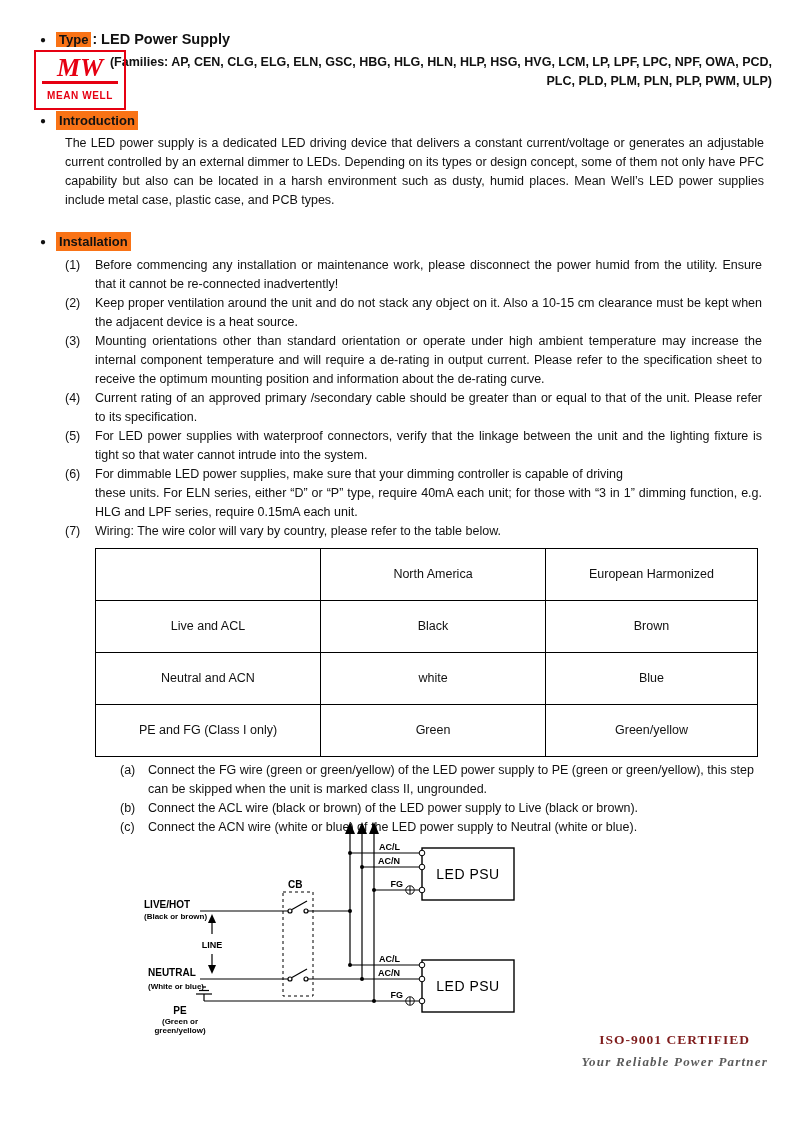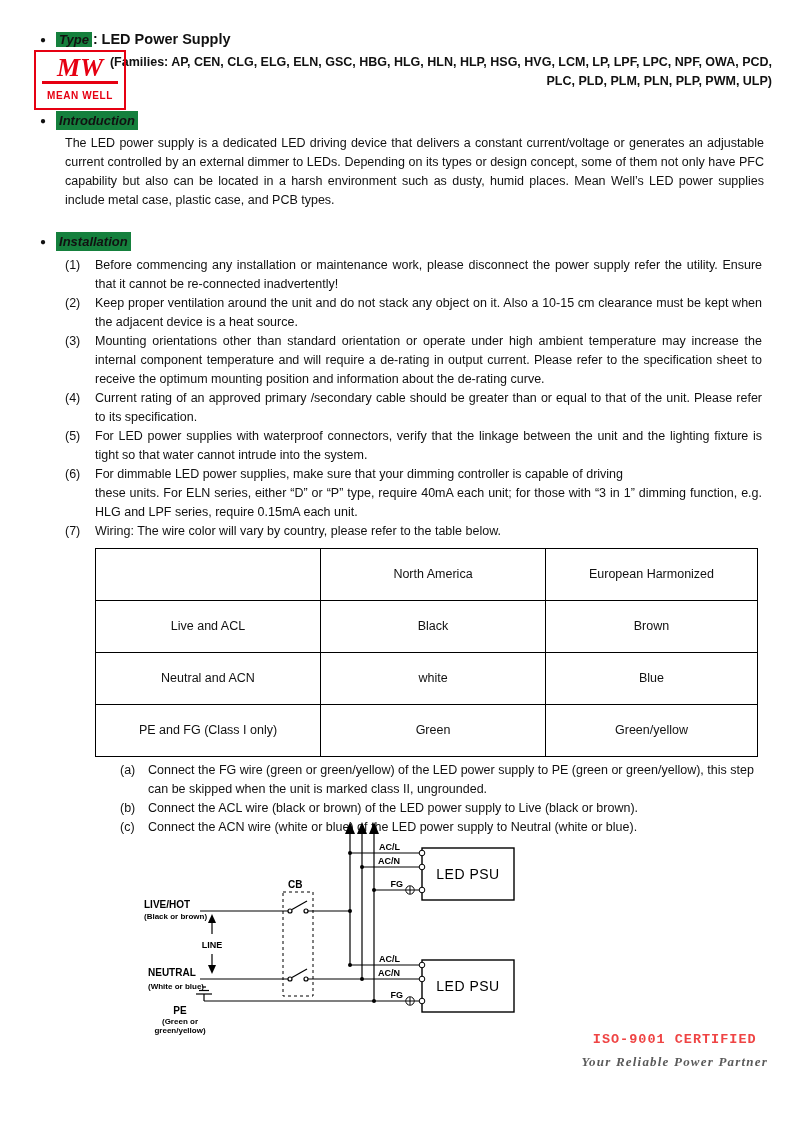--- a/index.html
+++ b/index.html
@@ -15,21 +15,21 @@
   .logo-name { color:#e60012; font-weight:bold; font-size:10px; letter-spacing:0.6px; margin-top:2px; }
   
   .title { text-align:center; padding-top:76px; font-size:24px; line-height:30px; font-weight:bold;
            text-decoration:underline; text-decoration-thickness:2px; text-underline-offset:4px; }
   
   .sec-head { display:flex; align-items:baseline; gap:10px; margin-left:40px; }
   .type-sec { margin-top:30px; }
   .intro-head { margin-top:20px; }
   .install-head { margin-top:22px; }
   .bullet { font-size:10px; position:relative; top:-1px; }
-  .hl { background:#15803d; font-weight:bold; font-size:13px; padding:0 3px;font-style:italic; }
+  .hl { background:#f97316; font-weight:bold; font-size:13px; padding:0 3px; }
   .type-colon { font-weight:bold; font-size:14px; margin:0 4px 0 1px; }
   .type-value { font-weight:bold; font-size:14.5px; }
   .families { margin:3px 30px 0 100px; text-align:right; font-weight:bold; font-size:12.5px; line-height:19px; }
   .intro-body { margin:3px 38px 0 65px; text-align:justify; }
   
   .items { margin:4px 40px 0 65px; }
   .item { display:flex; }
   .item-num { width:30px; flex:none; }
   .item-text { flex:1; text-align:justify; white-space:pre-line; }
   
@@ -42,21 +42,21 @@
   .step-text { flex:1; }
   
   .diagram { position:absolute; left:142px; top:818px; }
   .diagram text { font-family:"Liberation Sans",sans-serif; fill:#000; }
   .dlabel { font-size:10px; font-weight:bold; }
   .dsub { font-size:8px; font-weight:bold; }
   .dterm { font-size:9px; font-weight:bold; }
   .dpsu { font-size:14px; letter-spacing:0.5px; }
   
   .footer { position:absolute; top:1030px; right:34px; text-align:center; }
-  .footer-iso { font-family:Liberation Mono, monospace; font-size:13.5px; font-weight:bold; letter-spacing:1px; color:#ef4444; }
+  .footer-iso { font-family:Liberation Serif, serif; font-size:13.5px; font-weight:bold; letter-spacing:1px; color:#7f1d1d; }
   .footer-slogan { font-family:"Liberation Serif",serif; font-style:italic; font-weight:bold; font-size:13px; letter-spacing:1.2px; color:#5a5a5a; margin-top:3px; }
 </style>
 </head>
 <body>
 
 <div class="page">
 
   <div class="logo">
     <div class="logo-mw">MW</div>
     <div class="logo-name">MEAN WELL</div>
@@ -79,21 +79,21 @@
   <div class="intro-body">The LED power supply is a dedicated LED driving device that delivers a constant current/voltage or generates an adjustable current controlled by an external dimmer to LEDs. Depending on its types or design concept, some of them not only have PFC capability but also can be located in a harsh environment such as dusty, humid places. Mean Well’s LED power supplies include metal case, plastic case, and PCB types.</div>
 
   <div class="sec-head install-head">
     <span class="bullet">●</span>
     <span class="hl">Installation</span>
   </div>
 
   <div class="items">
     <div class="item">
       <span class="item-num">(1)</span>
-      <span class="item-text">Before commencing any installation or maintenance work, please disconnect the power supply refer the utility. Ensure that it cannot be re-connected inadvertently!</span>
+      <span class="item-text">Before commencing any installation or maintenance work, please disconnect the power humid from the utility. Ensure that it cannot be re-connected inadvertently!</span>
     </div>
     <div class="item">
       <span class="item-num">(2)</span>
       <span class="item-text">Keep proper ventilation around the unit and do not stack any object on it. Also a 10-15 cm clearance must be kept when the adjacent device is a heat source.</span>
     </div>
     <div class="item">
       <span class="item-num">(3)</span>
       <span class="item-text">Mounting orientations other than standard orientation or operate under high ambient temperature may increase the internal component temperature and will require a de-rating in output current. Please refer to the specification sheet to receive the optimum mounting position and information about the de-rating curve.</span>
     </div>
     <div class="item">

